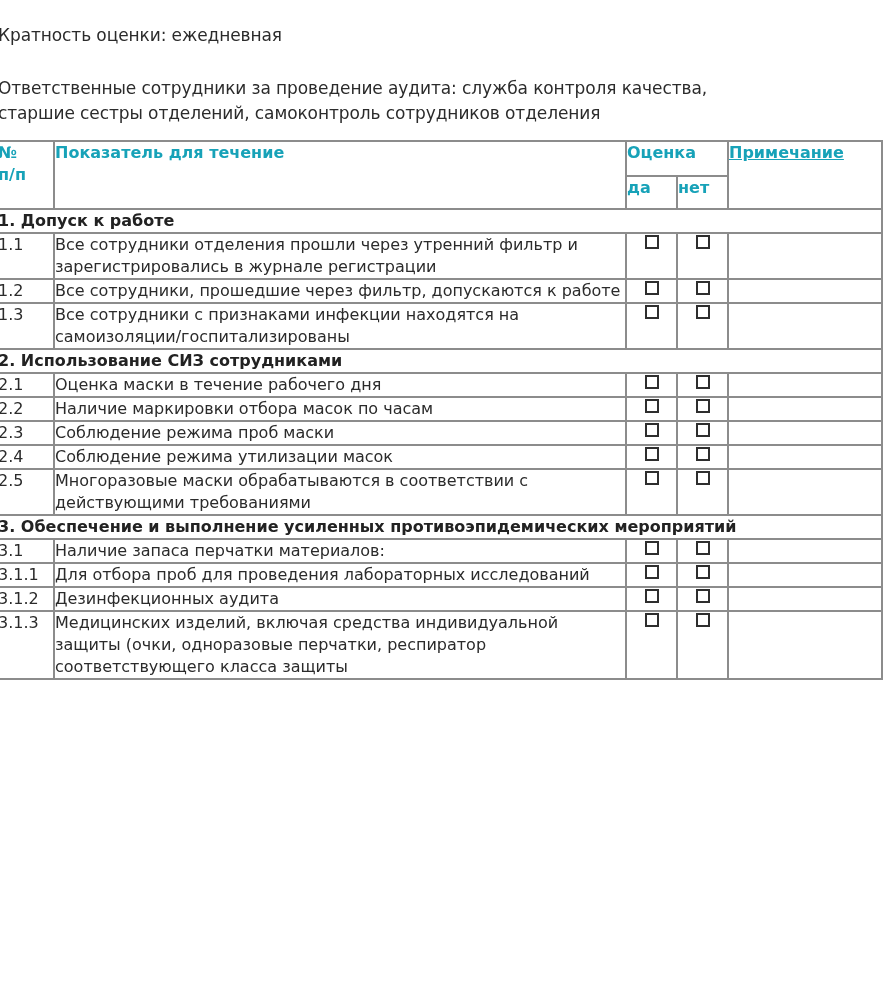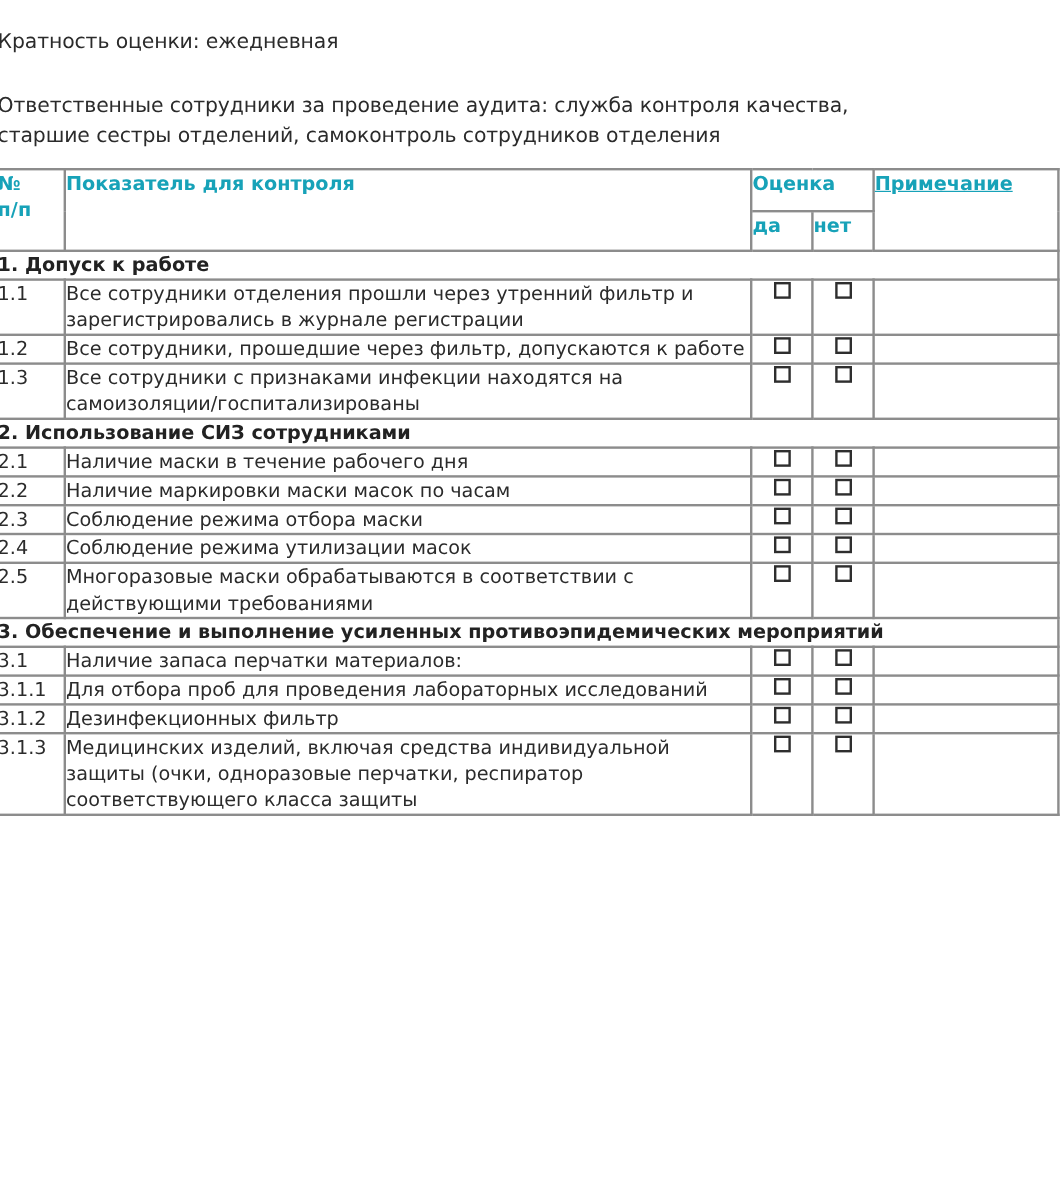--- a/index.html
+++ b/index.html
@@ -76,21 +76,21 @@
       <col class="c-yes">
       <col class="c-no">
       <col class="c-note">
   </colgroup>
   <thead>
     <tr>
       <th class="h-num" rowspan="2">
         <span>№</span><br>
         <span>п/п</span>
       </th>
-      <th class="h-ind" rowspan="2">Показатель для контроля</th>
+      <th class="h-ind" rowspan="2">Показатель для течение</th>
       <th class="h-eval" colspan="2">Оценка</th>
       <th class="h-note" rowspan="2">Примечание</th>
     </tr>
     <tr>
       <th class="h-yes">да</th>
       <th class="h-no">нет</th>
     </tr>
   </thead>
   <tbody id="tbody">
       <tr>
@@ -115,35 +115,35 @@
         <td class="ind">Все сотрудники с признаками инфекции находятся на самоизоляции/госпитализированы</td>
         <td class="chk"><span class="cb"></span></td>
         <td class="chk"><span class="cb"></span></td>
         <td class="note"></td>
       </tr>
       <tr>
         <td class="section" colspan="5">2. Использование СИЗ сотрудниками</td>
       </tr>
       <tr>
         <td class="num">2.1</td>
-        <td class="ind">Наличие маски в течение рабочего дня</td>
+        <td class="ind">Оценка маски в течение рабочего дня</td>
         <td class="chk"><span class="cb"></span></td>
         <td class="chk"><span class="cb"></span></td>
         <td class="note"></td>
       </tr>
       <tr>
         <td class="num">2.2</td>
-        <td class="ind">Наличие маркировки маски масок по часам</td>
+        <td class="ind">Наличие маркировки отбора масок по часам</td>
         <td class="chk"><span class="cb"></span></td>
         <td class="chk"><span class="cb"></span></td>
         <td class="note"></td>
       </tr>
       <tr>
         <td class="num">2.3</td>
-        <td class="ind">Соблюдение режима отбора маски</td>
+        <td class="ind">Соблюдение режима проб маски</td>
         <td class="chk"><span class="cb"></span></td>
         <td class="chk"><span class="cb"></span></td>
         <td class="note"></td>
       </tr>
       <tr>
         <td class="num">2.4</td>
         <td class="ind">Соблюдение режима утилизации масок</td>
         <td class="chk"><span class="cb"></span></td>
         <td class="chk"><span class="cb"></span></td>
         <td class="note"></td>
@@ -167,21 +167,21 @@
       </tr>
       <tr>
         <td class="num">3.1.1</td>
         <td class="ind">Для отбора проб для проведения лабораторных исследований</td>
         <td class="chk"><span class="cb"></span></td>
         <td class="chk"><span class="cb"></span></td>
         <td class="note"></td>
       </tr>
       <tr>
         <td class="num">3.1.2</td>
-        <td class="ind">Дезинфекционных фильтр</td>
+        <td class="ind">Дезинфекционных аудита</td>
         <td class="chk"><span class="cb"></span></td>
         <td class="chk"><span class="cb"></span></td>
         <td class="note"></td>
       </tr>
       <tr>
         <td class="num">3.1.3</td>
         <td class="ind">Медицинских изделий, включая средства индивидуальной защиты (очки, одноразовые перчатки, респиратор соответствующего класса защиты</td>
         <td class="chk"><span class="cb"></span></td>
         <td class="chk"><span class="cb"></span></td>
         <td class="note"></td>

